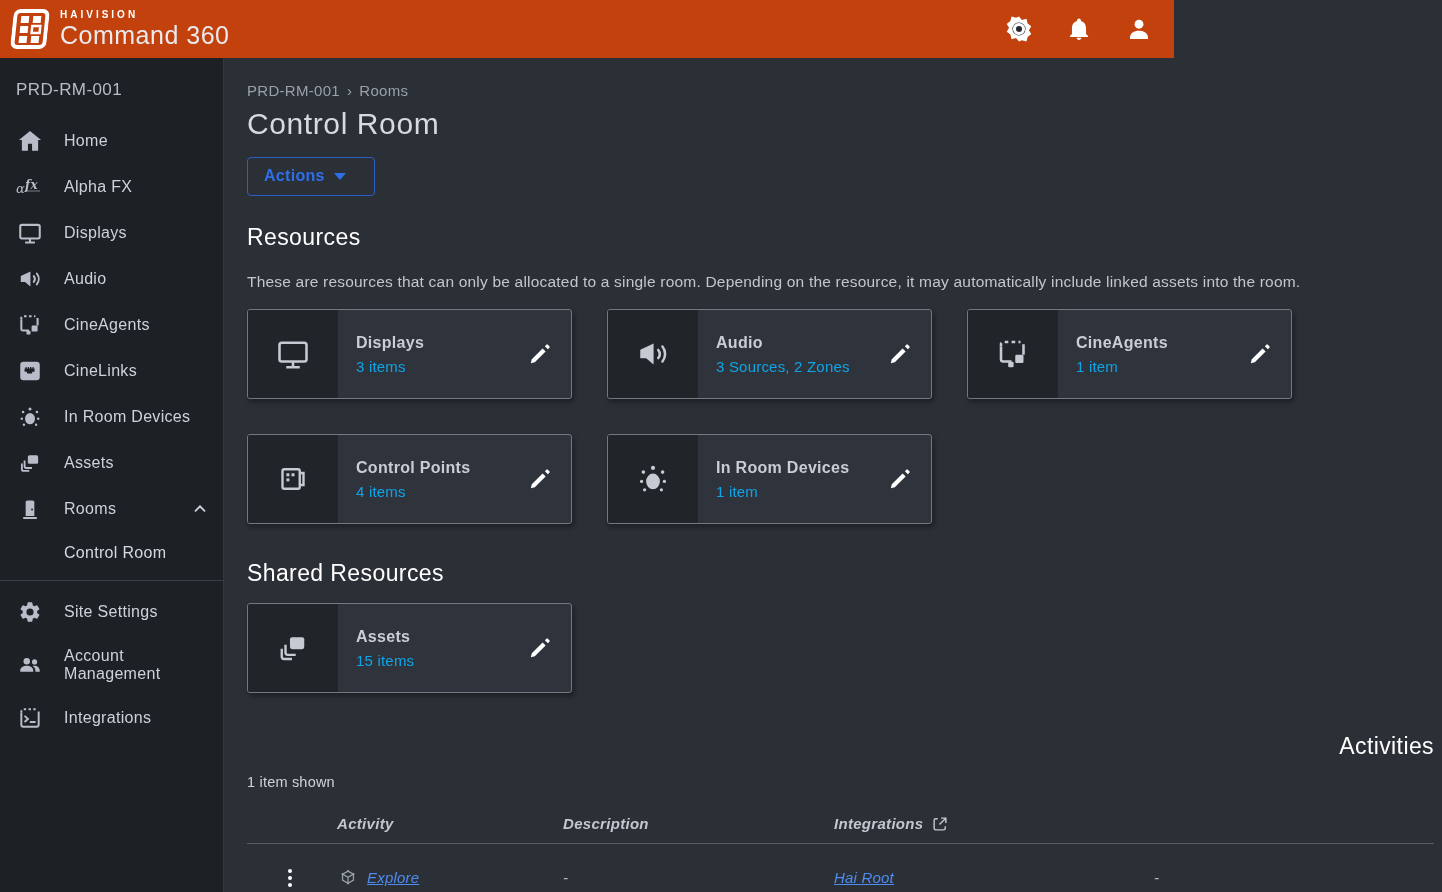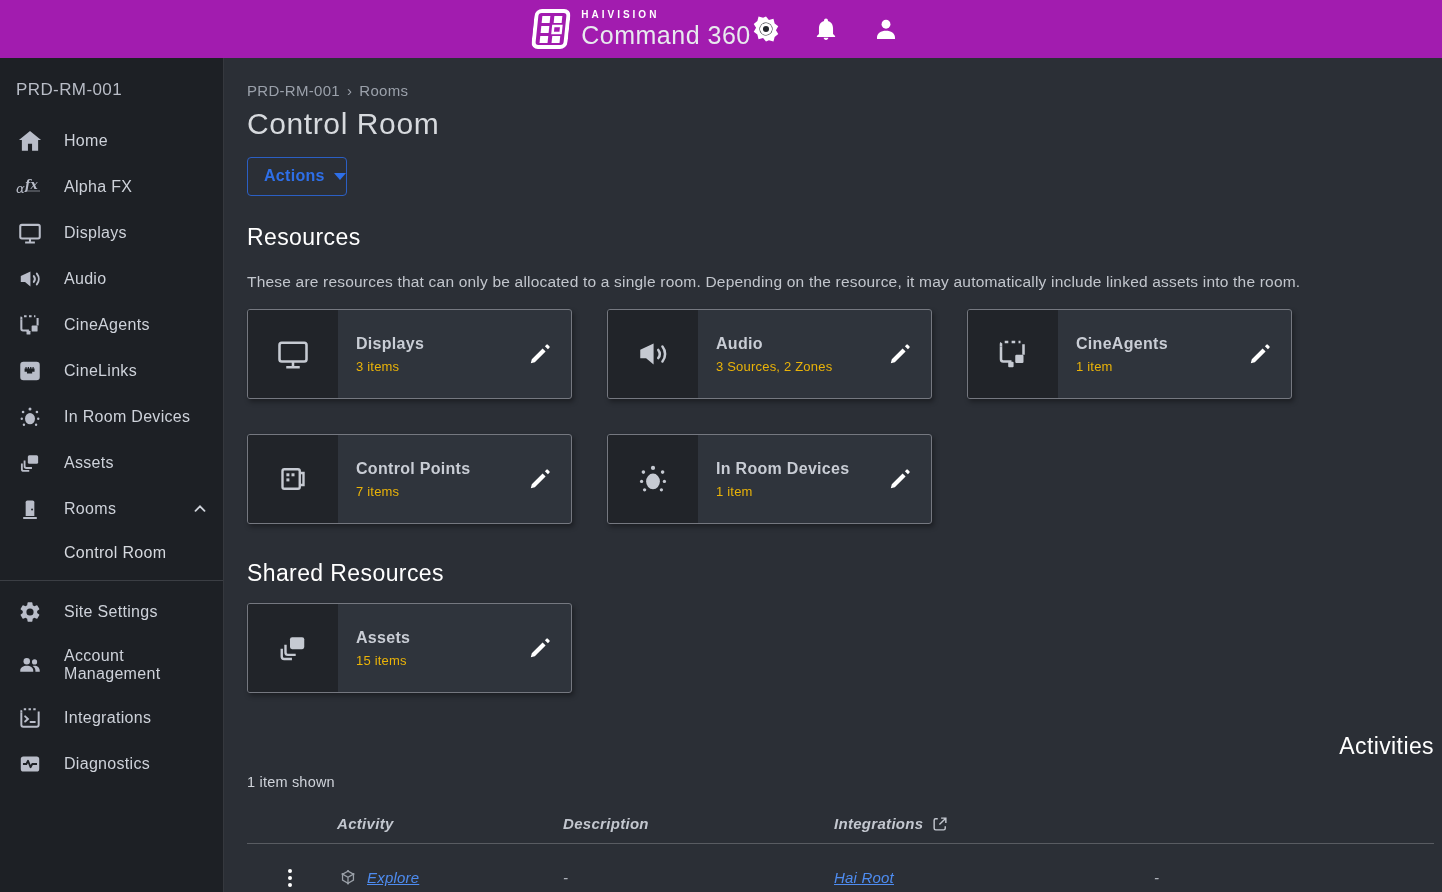--- a/index.html
+++ b/index.html
@@ -1,20 +1,20 @@
 <!DOCTYPE html>
 <html><head>
 <meta charset="utf-8">
 <style>
   * { margin:0; padding:0; box-sizing:border-box; }
   html,body { width:1442px; height:892px; background:#2b2f36; font-family:"Liberation Sans", sans-serif; overflow:hidden; }
   .app { position:relative; width:1442px; height:892px; background:#2b2f36; }
 
   
-  .topbar { position:absolute; top:0; left:0; width:1442px; height:58px; background:#a21caf; display:flex; align-items:center; justify-content:center; padding:0 14px 0 12px; z-index:5; }
+  .topbar { position:absolute; top:0; left:0; width:1174px; height:58px; background:#c2410c; display:flex; align-items:center; justify-content:space-between; padding:0 14px 0 12px; z-index:5; }
   .brand { display:flex; align-items:center; gap:12px; }
   .brand-logo { transform:skewX(-6deg); }
   .brand-text { display:flex; flex-direction:column; line-height:1; }
   .brand-small { color:#fff; font-size:10px; font-weight:bold; letter-spacing:3px; margin-bottom:3px; }
   .brand-large { color:#e8eaee; font-size:25px; font-weight:400; letter-spacing:0.5px; }
   .topbar-icons { display:flex; align-items:center; gap:30px; padding-right:6px; }
   .tb-icon { width:30px; height:30px; display:flex; align-items:center; justify-content:center; cursor:pointer; }
 
   
   .sidebar { position:absolute; top:58px; left:0; width:224px; height:834px; background:#1d2025; border-right:1px solid #35383e; padding-top:14px; }
@@ -24,34 +24,34 @@
   .nav-item .nav-label { flex:1; line-height:1.15; }
   .nav-chevron { margin-left:auto; }
   .nav-sub { display:flex; align-items:center; height:42px; padding-left:64px; color:#d6d9df; font-size:16px; letter-spacing:0.3px; cursor:pointer; }
   .side-divider { border:none; border-top:1px solid #3b3e44; margin:6px 0 8px 0; }
 
   
   .main { position:absolute; top:58px; left:225px; width:1217px; height:834px; padding:24px 8px 0 22px; }
   .crumbs { font-size:15px; color:#9ba1ab; letter-spacing:0.3px; display:flex; gap:7px; }
   .crumb { cursor:pointer; }
   .page-title { font-size:30px; color:#d7dade; letter-spacing:0.6px; font-weight:400; margin-top:8px; }
-  .btn-actions { margin-top:16px; display:inline-flex; align-items:center; gap:9px; background:transparent; border:1px solid #2b5fc4; border-radius:4px; color:#2e6fe8; font-size:16px; font-weight:bold; letter-spacing:0.3px; padding:9px 0 10px 16px; cursor:pointer; font-family:inherit; }
+  .btn-actions { margin-top:16px; display:inline-flex; align-items:center; gap:9px; background:transparent; border:1px solid #2b5fc4; border-radius:4px; color:#2e6fe8; font-size:16px; font-weight:bold; letter-spacing:0.3px; padding:9px 28px 10px 16px; cursor:pointer; font-family:inherit; }
   .caret-down { width:0; height:0; border-left:6px solid transparent; border-right:6px solid transparent; border-top:7px solid #2e6fe8; }
 
   .section-h { font-size:23px; color:#ffffff; letter-spacing:0.4px; font-weight:400; }
   .resources-h { margin-top:28px; }
   .desc { margin-top:19px; font-size:15.5px; color:#c2c6cd; line-height:1.5; max-width:1150px; letter-spacing:0.2px; }
 
   .cards { margin-top:16px; display:flex; flex-wrap:wrap; gap:35px; width:1060px; }
   .card { width:325px; height:90px; border:1px solid #757880; border-radius:3px; display:flex; overflow:hidden; box-shadow:2px 3px 5px rgba(0,0,0,0.35); background:#2f343c; }
   .card-iconpane { width:90px; background:#212429; display:flex; align-items:center; justify-content:center; flex:0 0 90px; }
   .card-body { flex:1; display:flex; align-items:center; padding:0 16px 0 18px; }
   .card-text { flex:1; }
   .card-title { font-size:16px; font-weight:bold; color:#c9cdd5; letter-spacing:0.3px; }
-  .card-sub { font-size:13px; color:#eab308; margin-top:6px; letter-spacing:0.2px; }
+  .card-sub { font-size:15px; color:#0ea5e9; margin-top:6px; letter-spacing:0.2px; }
   .card-edit { width:30px; height:30px; display:flex; align-items:center; justify-content:center; cursor:pointer; }
 
   .shared-h { margin-top:36px; }
   .activities-h { margin-top:40px;text-align:right; }
   .count-text { margin-top:14px; font-size:14.5px; color:#cfd3da; letter-spacing:0.2px; }
 
   
   .table { margin-top:14px; width:1187px; }
   .t-head, .t-row { display:grid; grid-template-columns:90px 226px 271px 320px 280px; align-items:center;font-style:italic; }
   .t-head { height:40px; border-bottom:1px solid #595c62; }
@@ -249,29 +249,20 @@
       <span class="nav-icon">
         <svg width="26" height="26" viewBox="0 0 24 24">
           <path fill="none" stroke="#b9bdc9" stroke-width="1.8" stroke-dasharray="2.2 2.2" d="M4 7V5.8C4 4.8 4.8 4 5.8 4h12.4"></path>
           <path fill="none" stroke="#b9bdc9" stroke-width="1.8" d="M4 7v11.2c0 1 .8 1.8 1.8 1.8h12.4c1 0 1.8-.8 1.8-1.8V6"></path>
           <path fill="none" stroke="#b9bdc9" stroke-width="1.8" stroke-linecap="round" d="M7.5 10.5l2.6 2.4-2.6 2.4M12.5 15.6h4"></path>
         </svg>
       </span>
       <span class="nav-label">Integrations</span>
     </div>
 
-    <div class="nav-item">
-      <span class="nav-icon">
-        <svg width="26" height="26" viewBox="0 0 24 24">
-          <rect x="3.5" y="5" width="17" height="14" rx="2.4" fill="#b9bdc9"></rect>
-          <path fill="none" stroke="#1d2025" stroke-width="1.7" stroke-linejoin="round" d="M5.5 12h3.2l1.5-3 2.3 6 1.6-3h4.4"></path>
-        </svg>
-      </span>
-      <span class="nav-label">Diagnostics</span>
-    </div>
   </div>
 
   <div class="main">
 
     <div class="crumbs">
       <span class="crumb">PRD-RM-001</span>
       <span>›</span>
       <span class="crumb">Rooms</span>
     </div>
 
@@ -356,21 +347,21 @@
             <rect x="5" y="5.5" width="11.5" height="13" rx="1.2"></rect>
             <path d="M16.5 8h2.5v8h-2.5"></path>
             <rect x="7.6" y="8.2" width="2" height="2" fill="#c6cad2" stroke="none"></rect>
             <rect x="11" y="8.2" width="2" height="2" fill="#c6cad2" stroke="none"></rect>
             <rect x="7.6" y="11.6" width="2" height="2" fill="#c6cad2" stroke="none"></rect>
           </svg>
         </div>
         <div class="card-body">
           <div class="card-text">
             <div class="card-title">Control Points</div>
-            <div class="card-sub">7 items</div>
+            <div class="card-sub">4 items</div>
           </div>
           <span class="card-edit">
             <svg width="24" height="24" viewBox="0 0 24 24">
                 <path fill="#fff" d="M3.8 17.3l-1 4 4-1L17.6 9.5l-3-3zM19.9 7.2l1.5-1.5a1 1 0 0 0 0-1.4l-1.6-1.6a1 1 0 0 0-1.4 0l-1.5 1.5z"></path>
               </svg>
           </span>
         </div>
       </div>
 
       <div class="card">

